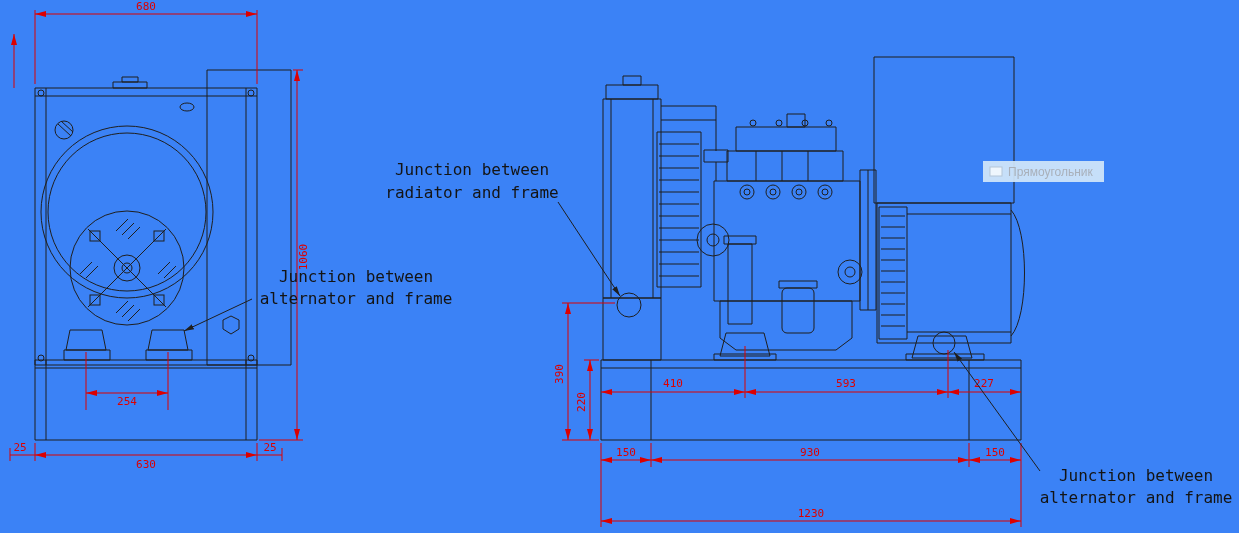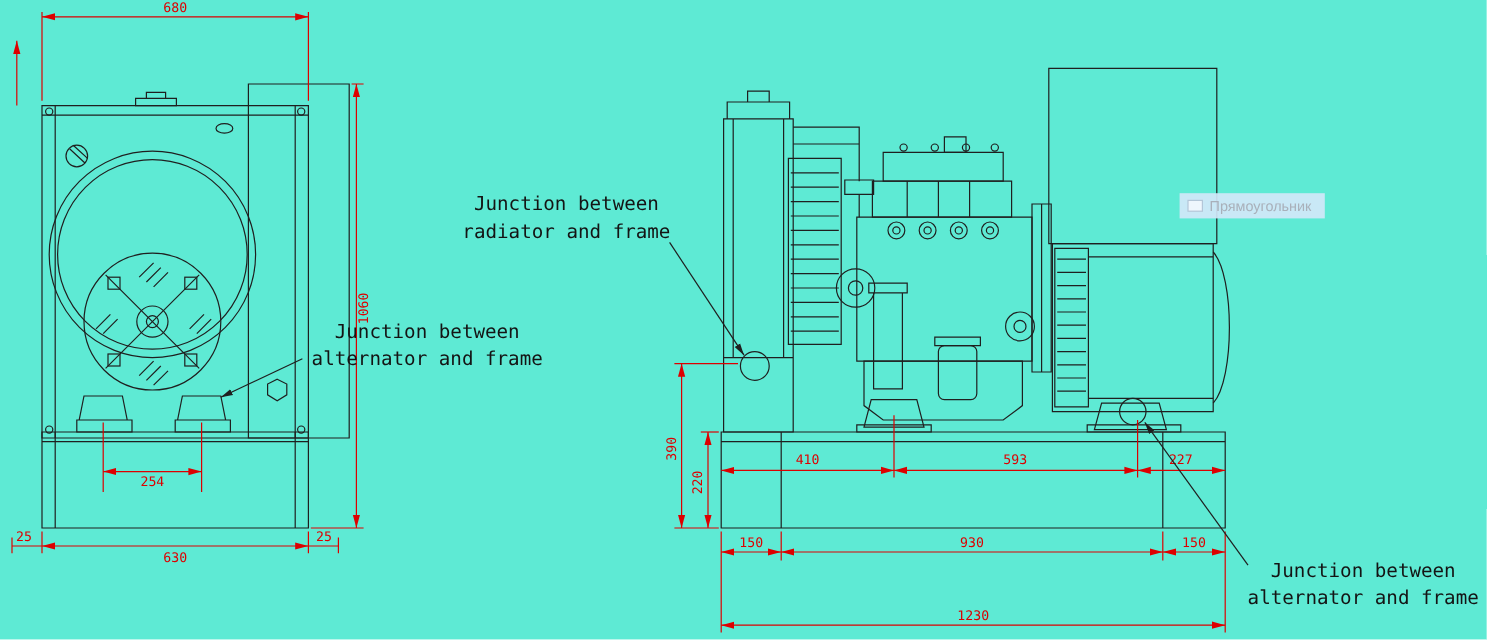--- a/index.html
+++ b/index.html
@@ -1,16 +1,16 @@
 <!DOCTYPE html>
 <html style="--dimension-red: #dd0000; --line-black: #1f1f1f; --tooltip-bg: #d3e7f8; --tooltip-text: #a9b0ba;"><head>
 <meta charset="utf-8">
 <style>
   html,body { margin:0; padding:0; background:#ffffff; }
-  .canvas { width:1239px; height:533px; position:relative; background:#5eead4; overflow:hidden; }
+  .canvas { width:1239px; height:533px; position:relative; background:#3b82f6; overflow:hidden; }
   svg { display:block; }
   .blk  { stroke: var(--line-black,#1f1f1f); fill:none; stroke-width:1; }
   .red  { stroke: var(--dimension-red,#dd0000); fill:none; stroke-width:1; }
   .ldr  { stroke: var(--line-black,#1f1f1f); fill:none; stroke-width:1; }
   text.dim { fill: var(--dimension-red,#dd0000); stroke:none;
              font: 11px "DejaVu Sans Mono", monospace; text-anchor:middle; }
   text.ann { fill:#141414; stroke:none;
              font: 16px "DejaVu Sans Mono", monospace; text-anchor:middle; }
   text.tip { fill: var(--tooltip-text,#a9b0ba); stroke:none;
              font: 12px "Liberation Sans", sans-serif; }

